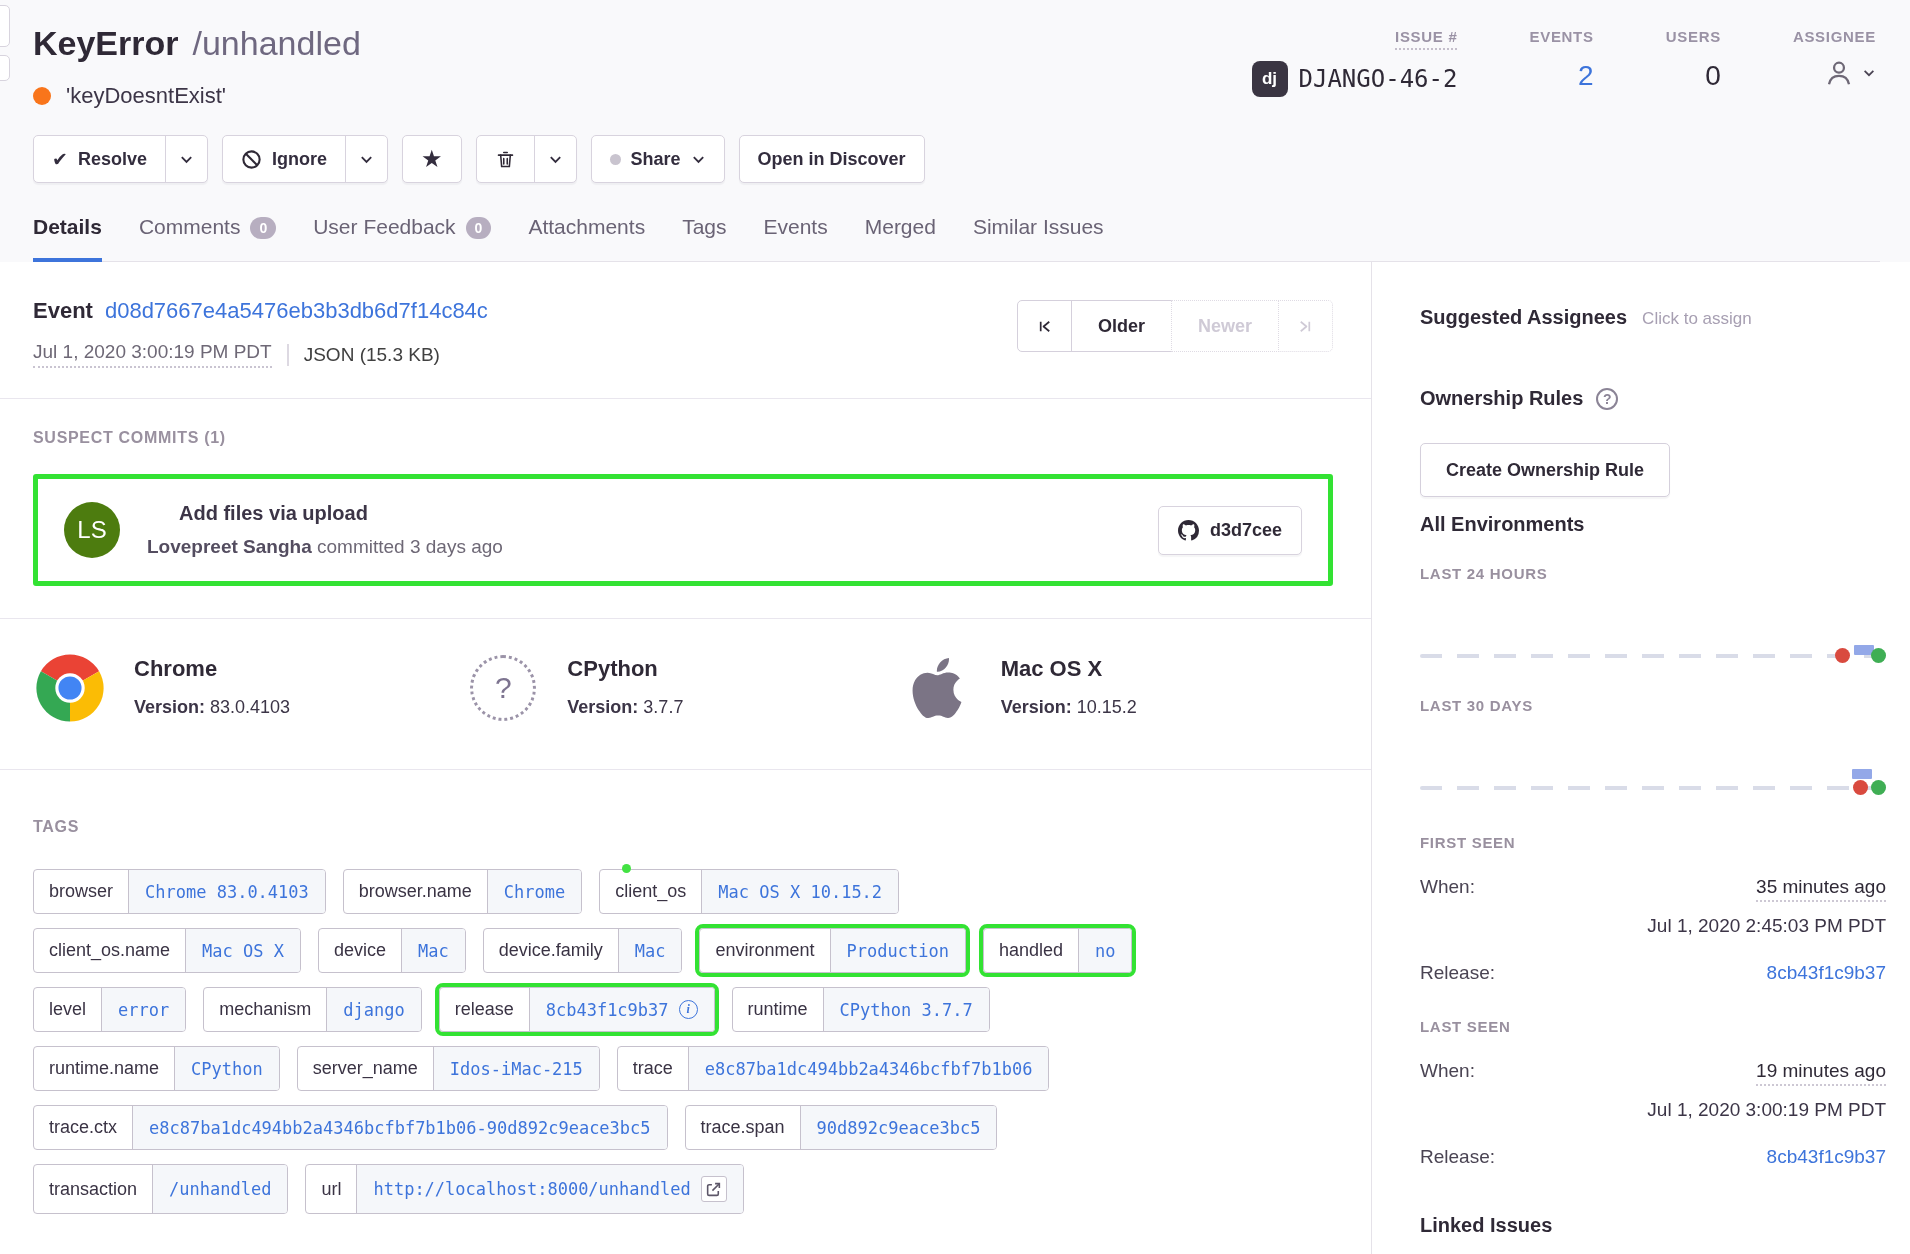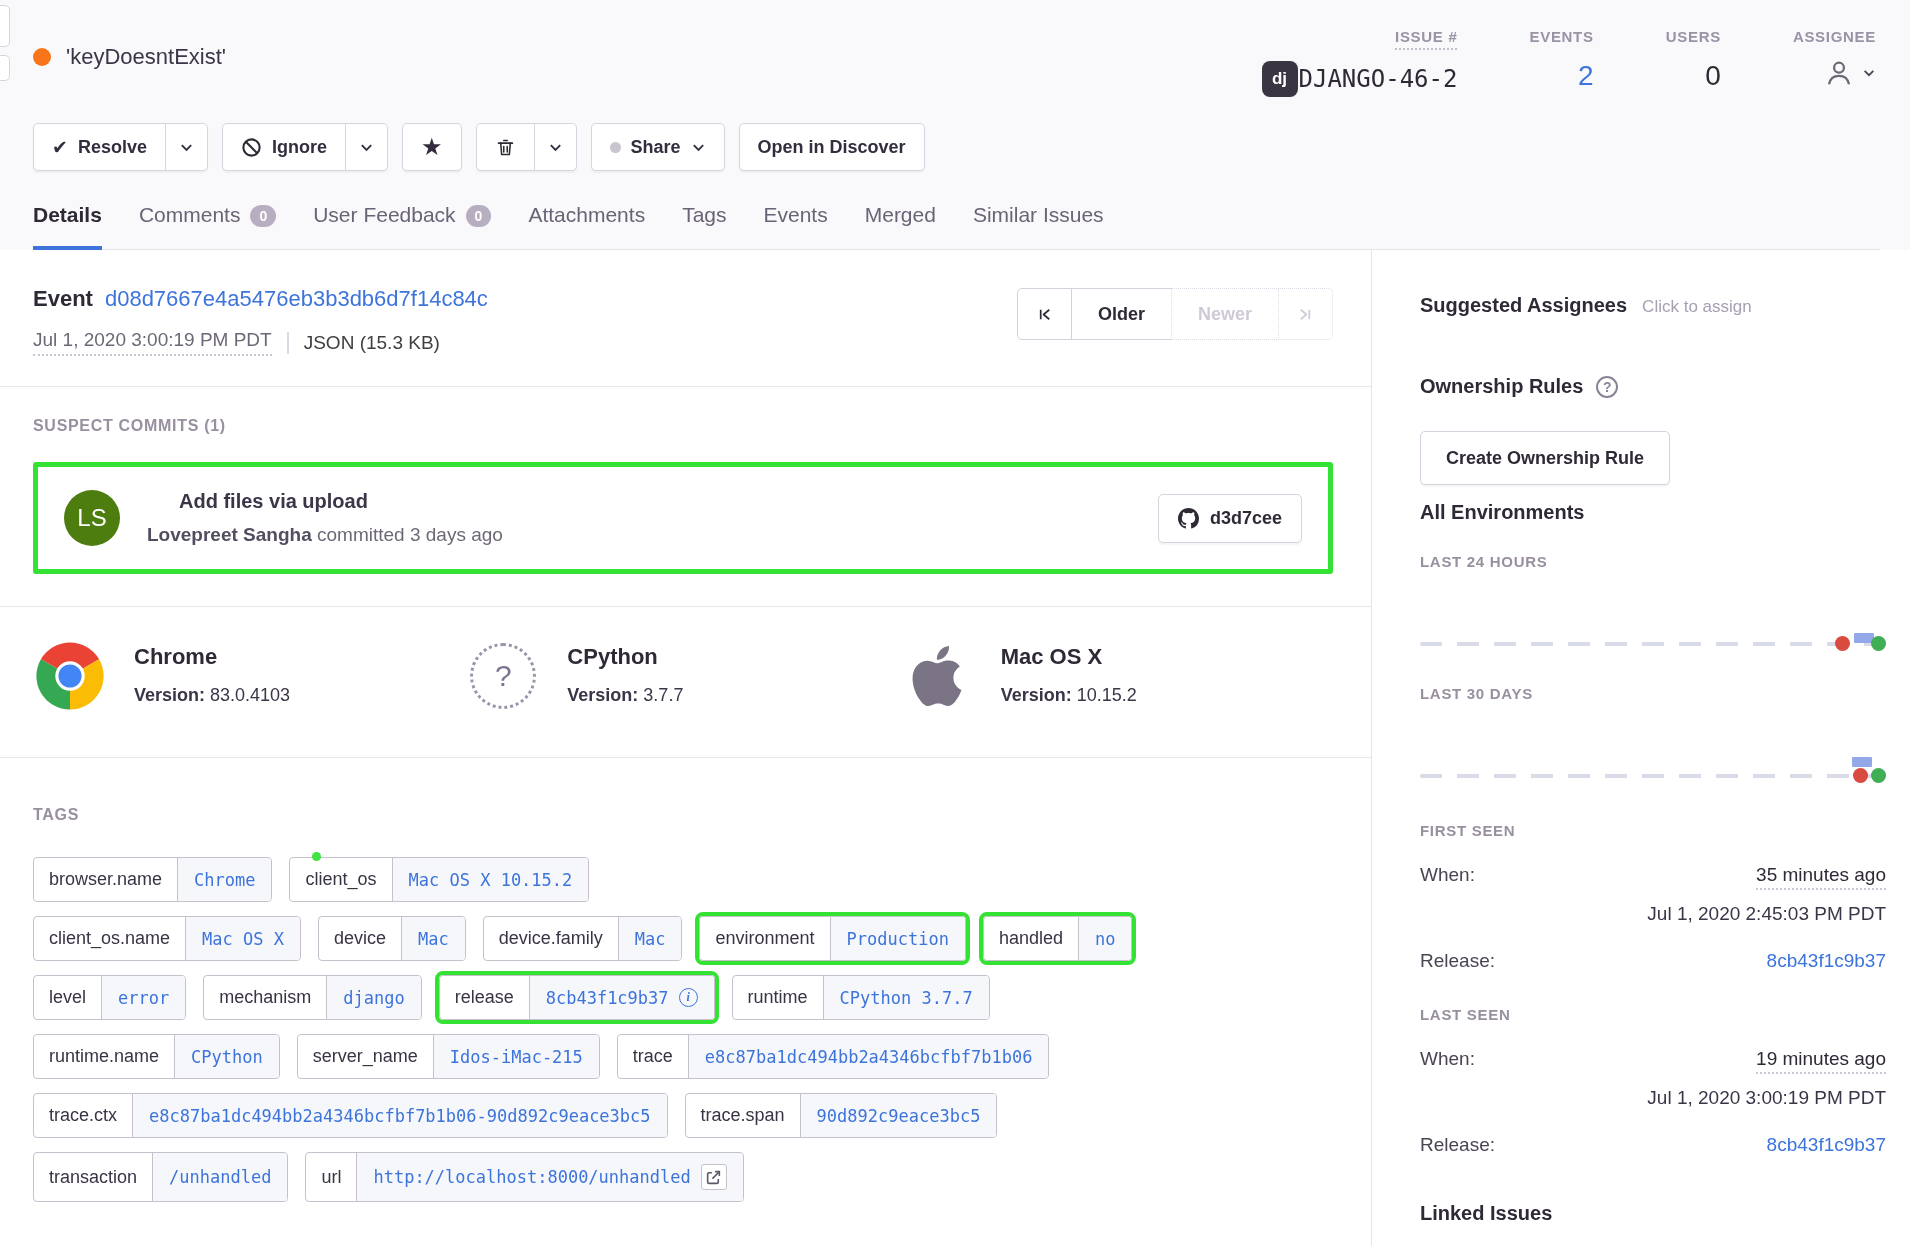--- a/index.html
+++ b/index.html
@@ -25,21 +25,21 @@
   .title { font-weight:bold; color:#2f2936; }
   .subtitle { color:#6f6880; font-weight:400; margin-left:14px; }
   .message-row { margin-top:20px; display:flex; align-items:center; gap:15px; font-size:22px; color:#3c3547; }
   .level-dot { width:18px; height:18px; border-radius:50%; }
 
   .stats { display:flex; gap:72px; padding-top:4px; padding-right:4px; }
   .stat-col { display:flex; flex-direction:column; align-items:flex-end; }
   .stat-label { font-size:15px; font-weight:bold; color:#9a92a5; letter-spacing:.7px; }
   .stat-label.dotted { border-bottom:2px dotted #c4becb; padding-bottom:3px; }
   .stat-value { margin-top:15px; font-size:28px; color:#2f2936; }
-  .issue-value { display:flex; align-items:center; gap:1px; font-size:24px; margin-top:11px; }
+  .issue-value { display:flex; align-items:center; gap:11px; font-size:24px; margin-top:11px; }
   .dj-badge { width:36px; height:36px; border-radius:8px; background:#3a3542; color:#fff; font-weight:bold;
               font-size:17px; display:flex; align-items:center; justify-content:center;
               font-family:"Liberation Sans",sans-serif; }
   .events-num { color:#3d74db; }
   .assignee-cell { display:flex; align-items:center; gap:7px; margin-top:12px; }
 
   .actions { display:flex; gap:14px; margin-top:26px; align-items:stretch; }
   .btn-group { display:flex; background:#fff; border:1px solid #d8d3de; border-radius:5px;
                box-shadow:0 2px 1px rgba(60,50,80,.05); overflow:hidden; }
   .btn { display:flex; align-items:center; gap:10px; padding:0 18px; height:46px; font-size:18px;
@@ -160,20 +160,23 @@
 </style>
 </head>
 <body>
 
 <div class="edge-box a"></div>
 <div class="edge-box b"></div>
 
 <div class="issue-header">
   <div class="header-top">
     <div>
+      <div class="title-line">
+        <span class="title">KeyError</span><span class="subtitle">/unhandled</span>
+      </div>
       <div class="message-row">
         <span class="level-dot" id="level-dot" style="background: rgb(249, 117, 27);"></span>
         <span>'keyDoesntExist'</span>
       </div>
     </div>
 
     <div class="stats">
       <div class="stat-col">
         <span class="stat-label dotted">ISSUE #</span>
         <span class="issue-value mono">
@@ -384,20 +387,24 @@
             <div class="ctx-version"><span class="ctx-vlabel">Version: </span><span class="ctx-vvalue">10.15.2</span></div>
           </div>
         </div>
       </div>
 
     <div class="tags-section">
       <div class="section-label">TAGS</div>
       <div class="tag-rows" id="tag-rows">
           <div class="tag-row">
             <span class="tag-pill">
+              <span class="tag-key">browser</span>
+              <span class="tag-value mono">Chrome 83.0.4103</span>
+            </span>
+            <span class="tag-pill">
               <span class="tag-key">browser.name</span>
               <span class="tag-value mono">Chrome</span>
             </span>
             <span class="tag-pill">
               <span class="tag-key">client_os</span>
               <span class="tag-value mono">Mac OS X 10.15.2</span>
               <span class="green-dot"></span>
             </span>
           </div>
           <div class="tag-row">

